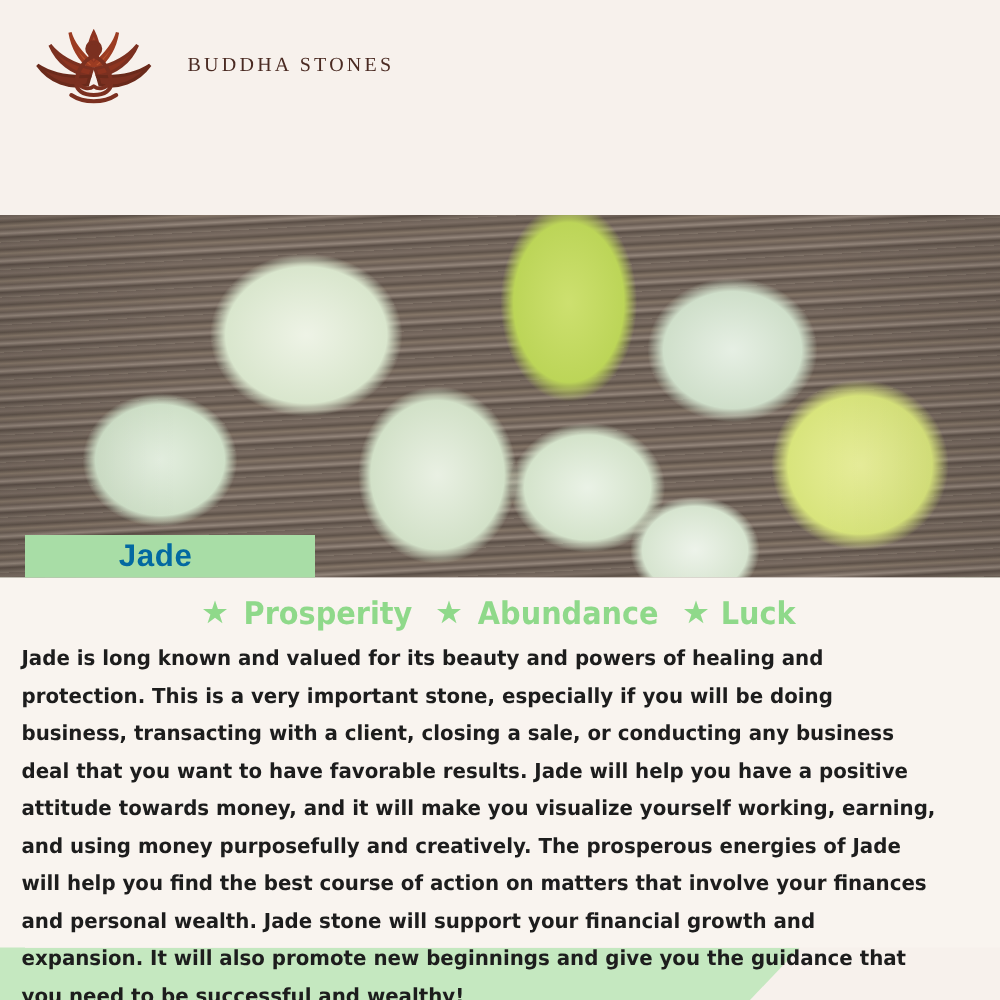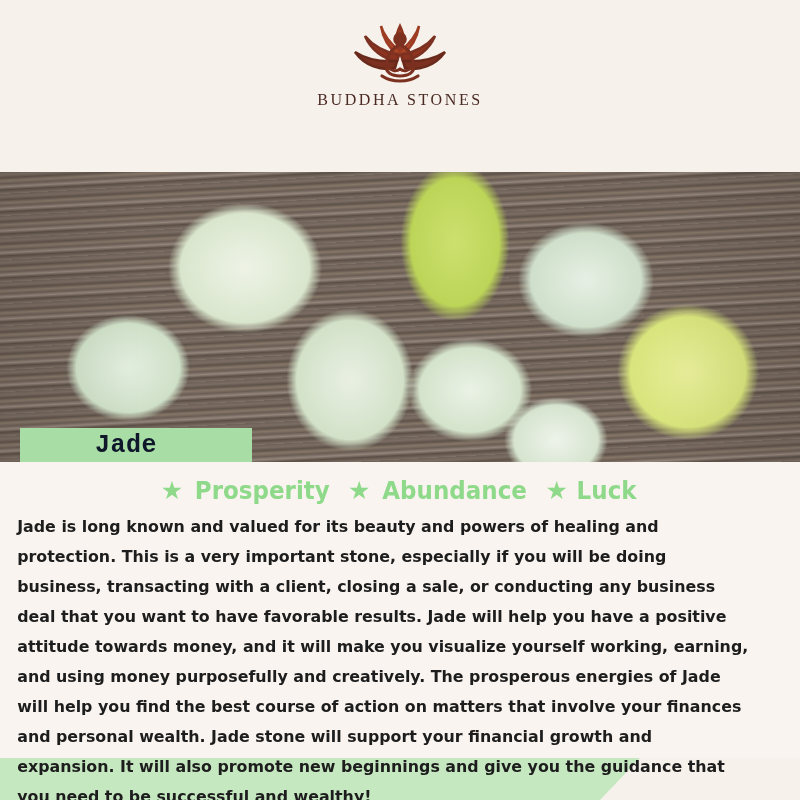--- a/index.html
+++ b/index.html
@@ -46,21 +46,21 @@
   }
 
   
   .header {
     position: absolute; top: 0; left: 0; width: 800px; height: 172px;
     background: #f7f1ec;
     z-index: 3;
   }
   .header-inner {
     position: absolute; top: 14px; left: 0; width: 800px;
-    display: flex; flex-direction: column; align-items: center;
+    display: flex; align-items: center;
   }
   .logo-mark { width: 150px; height: 72px; display: block; }
   .logo-word {
     margin-top: 5px;
     font-family: "Liberation Serif", serif;
     font-size: 16px;
     letter-spacing: 2.6px;
     color: #4a2a22;
   }
 
@@ -113,24 +113,24 @@
   
   .jade-band {
     position: absolute; top: 428px; left: 20px;
     width: 232px; height: 34px;
     background: #a8dda6;
     display: flex; align-items: center;
     z-index: 5;
   }
   .jade-text {
     margin-left: 75px;
-    font-family: Liberation Mono, monospace;
+    font-family: Liberation Sans, sans-serif;
     font-weight: bold;
     font-size: 25px;
-    color: #0f172a;
+    color: #0369a1;
     letter-spacing: .5px;
   }
 
   
   .content {
     position: absolute; top: 462px; left: 0;
     width: 800px; height: 296px;
     background: #f9f4ef;
     z-index: 2;
   }

